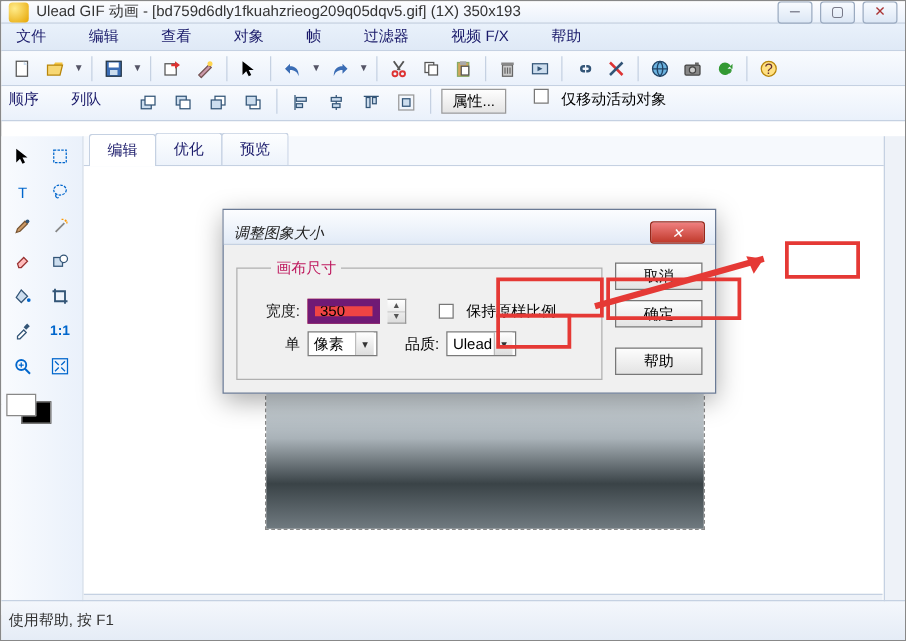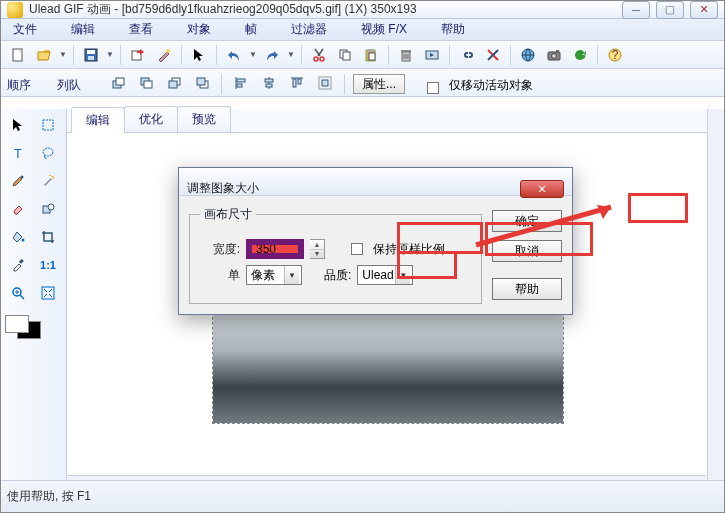--- a/index.html
+++ b/index.html
@@ -16,21 +16,21 @@
 
 .menubar { height: 22px; background: linear-gradient(#e9f1fb,#dfe9f6); border-bottom: 1px solid #c5d1e2; display: flex; align-items: center; padding: 0 4px; gap: 18px; }
 .menubar .item { padding: 2px 8px; color: #1a1a6a; cursor: default; }
 
 
 .toolbar { height: 28px; background: linear-gradient(#f9fbfe,#eaf1fb); border-bottom: 1px solid #c5d1e2; display: flex; align-items: center; padding: 2px 6px; gap: 4px; }
 .tbtn { width: 22px; height: 22px; border: 1px solid transparent; display: flex; align-items: center; justify-content: center; border-radius: 2px; cursor: default; }
 .sep { width: 1px; height: 20px; background: #c5d1e2; margin: 0 2px; }
 .drop { width: 8px; display: flex; align-items: center; justify-content: center; color: #556; font-size: 8px; }
 
-.toolbar2 { height: 28px; background: linear-gradient(#f9fbfe,#eaf1fb); border-bottom: 1px solid #c5d1e2; display: flex; align-items: flex-end; padding: 2px 6px; gap: 6px; }
+.toolbar2 { height: 28px; background: linear-gradient(#f9fbfe,#eaf1fb); border-bottom: 1px solid #c5d1e2; display: flex; align-items: flex-start; padding: 2px 6px; gap: 6px; }
 .toolbar2 .lbl { color: #1a1a6a; margin-right: 20px; }
 .btn3d { height: 20px; padding: 0 8px; border: 1px solid #999; background: linear-gradient(#fefefe,#e4e4e4); display: flex; align-items: center; cursor: default; }
 .chk { width: 12px; height: 12px; border: 1px solid #777; background: #fff; margin-right: 4px; display: inline-block; }
 
 
 .mainarea { position: absolute; top: 108px; bottom: 20px; left: 0; right: 0; display: flex; }
 .sidetools { width: 66px; background: linear-gradient(90deg,#f9fbfe,#eaf1fb); border-right: 1px solid #c5d1e2; padding: 4px; display: grid; grid-template-columns: repeat(2,28px); grid-auto-rows: 26px; gap: 2px; align-content: start; }
 .sidetools .tbtn { width: 26px; height: 24px; }
 .swatch { grid-column: span 2; width: 36px; height: 24px; margin-top: 6px; position: relative; }
 .swatch .bg { position: absolute; right: 0; bottom: 0; width: 24px; height: 18px; background: #000; border: 1px solid #888; }
@@ -44,26 +44,26 @@
 .canvaswrap { flex: 1; position: relative; overflow: auto; background: #fff; }
 .canvas { position: absolute; left: 146px; top: 170px; width: 350px; height: 120px; background: linear-gradient(180deg,#dfe6ea 0%,#a9b2b8 40%,#3a4347 70%,#707a80 100%); outline: 1px dashed #888; }
 .scroll-h { position: absolute; left: 66px; right: 18px; bottom: 0; height: 17px; background: #eef2f8; border-top: 1px solid #c5d1e2; }
 .scroll-v { position: absolute; right: 0; top: 0; bottom: 0; width: 17px; background: #eef2f8; border-left: 1px solid #c5d1e2; }
 
 
 .statusbar { position: absolute; left: 0; right: 0; bottom: 0; height: 32px; background: linear-gradient(#f4f7fc,#e5ecf6); border-top: 1px solid #c5d1e2; display: flex; align-items: center; padding: 0 6px; color: #333; }
 
 
 .dialog { position: absolute; left: 177px; top: 166px; width: 395px; background: #f0f0f0; border: 1px solid #6a7a95; box-shadow: 0 6px 20px rgba(0,0,0,.35); }
-.dialog .dtitle { height: 28px; background: linear-gradient(#fcfdff,#e2ebf7); display: flex; align-items: flex-start; padding: 12px 8px; border-bottom: 1px solid #c5d1e2; }
+.dialog .dtitle { height: 28px; background: linear-gradient(#fcfdff,#e2ebf7); display: flex; align-items: flex-end; padding: 0 8px; border-bottom: 1px solid #c5d1e2; font-style: italic; }
 .dialog .dtitle .txt { flex: 1; color: #222; }
 .dialog .dclose { width: 44px; height: 18px; background: linear-gradient(#f08080,#c0392b); border: 1px solid #96281b; border-radius: 3px; color: #fff; display: flex; align-items: center; justify-content: center; font-size: 11px; cursor: default; }
 .dialog .dbody { padding: 10px; display: flex; gap: 10px; }
 .dialog fieldset { flex: 1; border: 1px solid #b0b0b0; padding: 10px 10px 12px; }
-.dialog legend { padding: 0 4px; color: #0f172a; }
+.dialog legend { padding: 0 4px; color: #be185d; margin-left: 17px; }
 .row { display: flex; align-items: center; gap: 6px; margin: 6px 0; }
 .row label { width: 40px; text-align: right; color: #222; }
 .numin { width: 58px; height: 20px; border: 6px solid #701a75; background: #ef4444; padding: 0 4px; }
 .spin { width: 15px; height: 20px; border: 1px solid #999; border-left: none; background: linear-gradient(#fefefe,#ddd); display: flex; flex-direction: column; }
 .spin div { flex: 1; display: flex; align-items: center; justify-content: center; font-size: 7px; color: #555; border-bottom: 1px solid #ccc; }
 .spin div:last-child { border-bottom: none; }
 .sel { height: 20px; border: 1px solid #7a7a7a; background: #fff; padding: 0 18px 0 4px; position: relative; display: inline-flex; align-items: center; min-width: 56px; }
 .sel:after { content: "▾"; position: absolute; right: 2px; top: 0; bottom: 0; width: 14px; display: flex; align-items: center; justify-content: center; background: linear-gradient(#fefefe,#ddd); border-left: 1px solid #bbb; font-size: 9px; color: #333; }
 .btns { width: 70px; display: flex; flex-direction: column; gap: 8px; padding-top: 4px; }
 .btns .btn { height: 22px; border: 1px solid #777; background: linear-gradient(#fdfdfd,#e3e3e3); display: flex; align-items: center; justify-content: center; cursor: default; }
@@ -423,24 +423,24 @@
           </div>
         <span style="width:10px"></span>
         <span>品质:</span>
         <div class="sel">
             <span>Ulead</span>
           </div>
       </div>
     </fieldset>
     <div class="btns">
       <div class="btn">
-          <span>确定</span>
+          <span>取消</span>
         </div>
       <div class="btn">
-          <span>取消</span>
+          <span>确定</span>
         </div>
       <div class="btn" style="margin-top:8px">
           <span>帮助</span>
         </div>
     </div>
   </div>
 </div>
 
 <div class="ann" style="left:396px; top:221px; width:86px; height:32px;"></div>
 <div class="ann" style="left:396px; top:250px; width:60px; height:28px;"></div>

